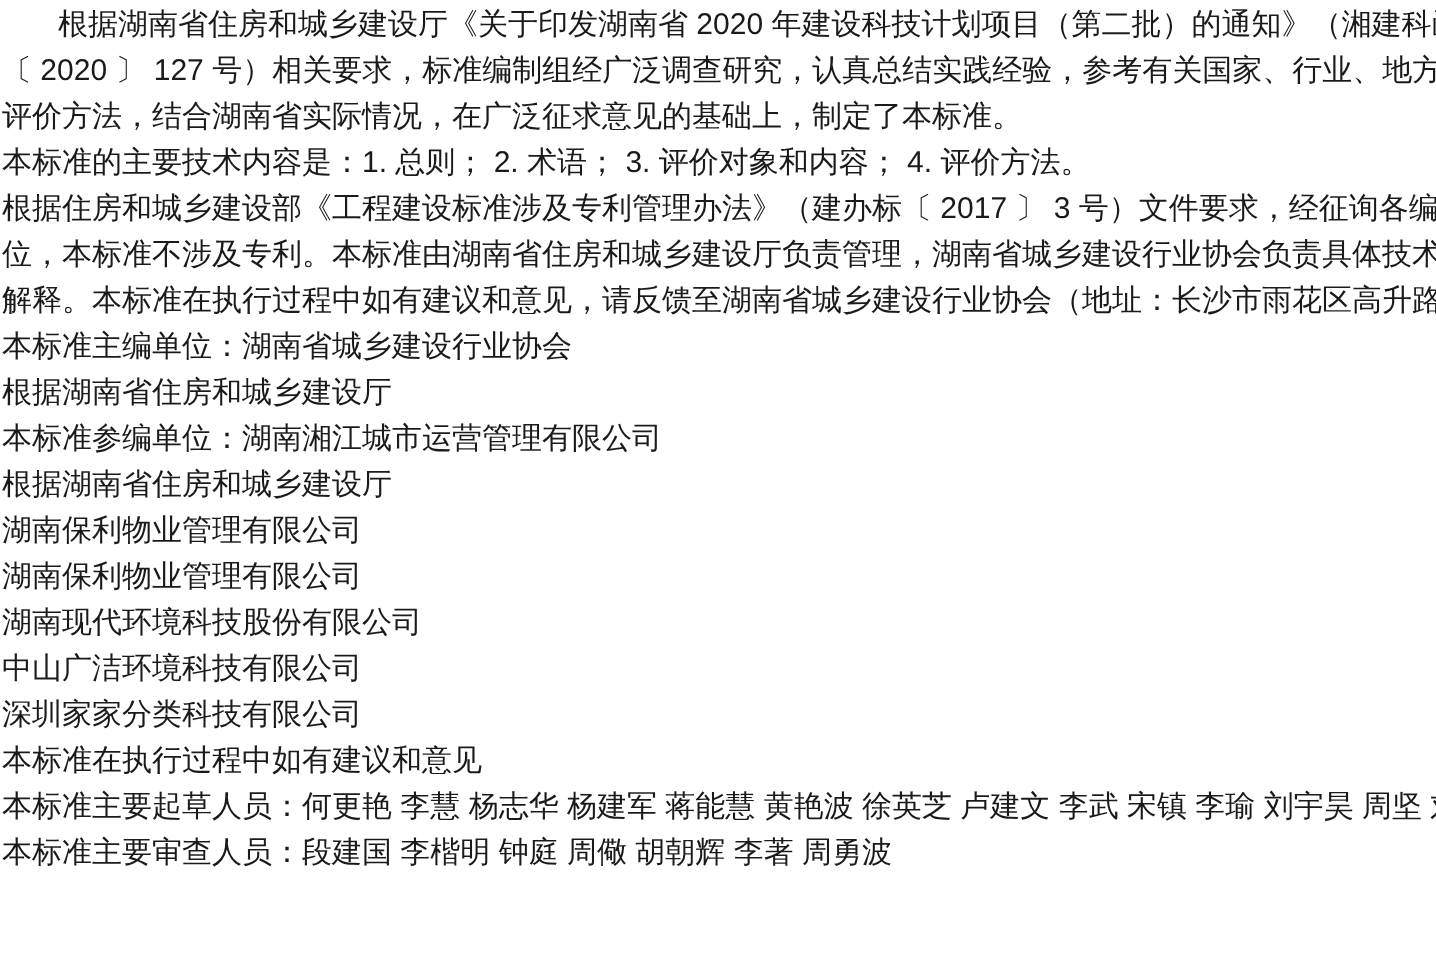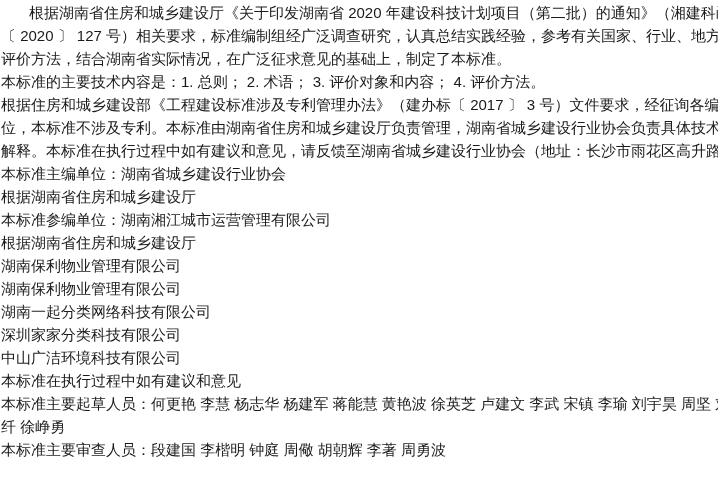--- a/index.html
+++ b/index.html
@@ -38,20 +38,19 @@
   <div class="line">本标准的主要技术内容是：1. 总则； 2. 术语； 3. 评价对象和内容； 4. 评价方法。</div>
   <div class="line">根据住房和城乡建设部《工程建设标准涉及专利管理办法》（建办标〔 2017 〕 3 号）文件要求，经征询各编制单</div>
   <div class="line">位，本标准不涉及专利。本标准由湖南省住房和城乡建设厅负责管理，湖南省城乡建设行业协会负责具体技术内容的</div>
   <div class="line">解释。本标准在执行过程中如有建议和意见，请反馈至湖南省城乡建设行业协会（地址：长沙市雨花区高升路和馨佳</div>
   <div class="line">本标准主编单位：湖南省城乡建设行业协会</div>
   <div class="line">根据湖南省住房和城乡建设厅</div>
   <div class="line">本标准参编单位：湖南湘江城市运营管理有限公司</div>
   <div class="line">根据湖南省住房和城乡建设厅</div>
   <div class="line">湖南保利物业管理有限公司</div>
   <div class="line">湖南保利物业管理有限公司</div>
-  <div class="line">湖南一起分类网络科技有限公司</div>
+  <div class="line">湖南现代环境科技股份有限公司</div>
+  <div class="line">中山广洁环境科技有限公司</div>
   <div class="line">深圳家家分类科技有限公司</div>
-  <div class="line">中山广洁环境科技有限公司</div>
   <div class="line">本标准在执行过程中如有建议和意见</div>
   <div class="line">本标准主要起草人员：何更艳 李慧 杨志华 杨建军 蒋能慧 黄艳波 徐英芝 卢建文 李武 宋镇 李瑜 刘宇昊 周坚 刘凯 杜</div>
-  <div class="line">纤 徐峥勇</div>
   <div class="line">本标准主要审查人员：段建国 李楷明 钟庭 周儆 胡朝辉 李著 周勇波</div>
 </div>
 
 </body></html>

